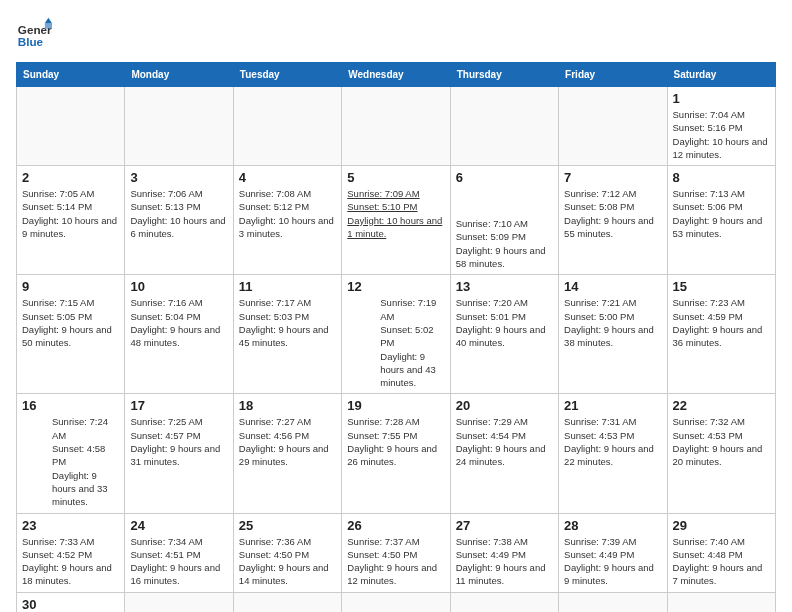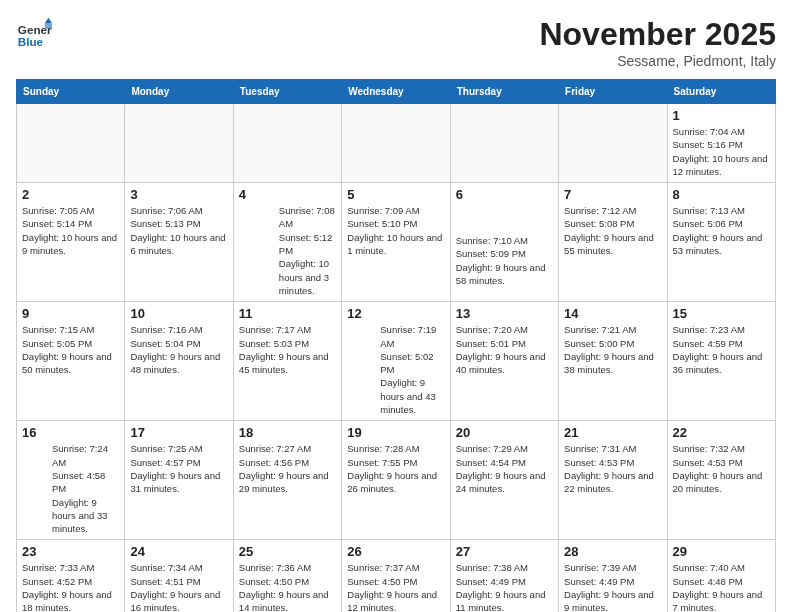--- a/index.html
+++ b/index.html
@@ -81,24 +81,20 @@
 
 <div class="header">
   <div class="logo">
     <svg class="logo-icon" viewBox="0 0 40 40">
       <text x="2" y="20" font-size="13" fill="#333" font-family="Arial" font-weight="bold">General</text>
       <text x="2" y="33" font-size="13" fill="#1a6ab5" font-family="Arial" font-weight="bold">Blue</text>
       <polygon points="32,8 40,8 36,2" fill="#1a6ab5"></polygon>
       <polygon points="32,14 40,14 40,8 32,8" fill="#1a6ab5" opacity="0.6"></polygon>
     </svg>
   </div>
-  <div class="title-block">
-    <div class="month-title">November 2025</div>
-    <div class="subtitle">Sessame, Piedmont, Italy</div>
-  </div>
 </div>
 
 <table class="calendar">
   <thead>
     <tr>
     <th>Sunday</th>
         <th>Monday</th>
         <th>Tuesday</th>
         <th>Wednesday</th>
         <th>Thursday</th>
@@ -129,27 +125,27 @@
 Daylight: 10 hours and 9 minutes.</div>
         </td>
         <td>
           <div class="day-number">3</div>
           <div class="day-info" style="white-space: pre-line;">Sunrise: 7:06 AM
 Sunset: 5:13 PM
 Daylight: 10 hours and 6 minutes.</div>
         </td>
         <td>
           <div class="day-number">4</div>
-          <div class="day-info" style="white-space: pre-line; margin-left: 40px;">Sunrise: 7:08 AM
+          <div class="day-info" style="white-space: pre-line;">Sunrise: 7:08 AM
 Sunset: 5:12 PM
 Daylight: 10 hours and 3 minutes.</div>
         </td>
         <td>
           <div class="day-number">5</div>
-          <div class="day-info" style="white-space: pre-line;">Sunrise: 7:09 AM
+          <div class="day-info" style="white-space: pre-line; text-decoration: underline;">Sunrise: 7:09 AM
 Sunset: 5:10 PM
 Daylight: 10 hours and 1 minute.</div>
         </td>
         <td>
           <div class="day-number">6</div>
           <div class="day-info" style="white-space: pre-line; margin-top: 32px;">Sunrise: 7:10 AM
 Sunset: 5:09 PM
 Daylight: 9 hours and 58 minutes.</div>
         </td>
         <td>

